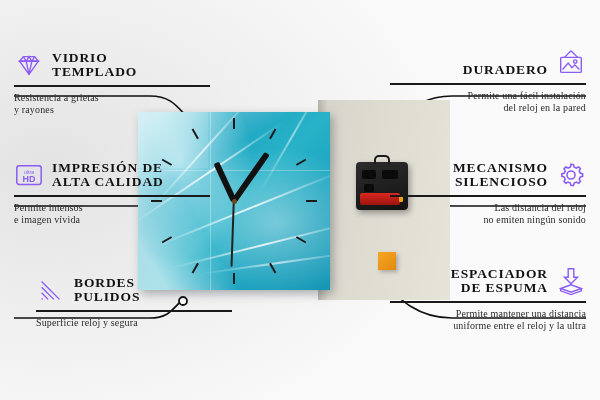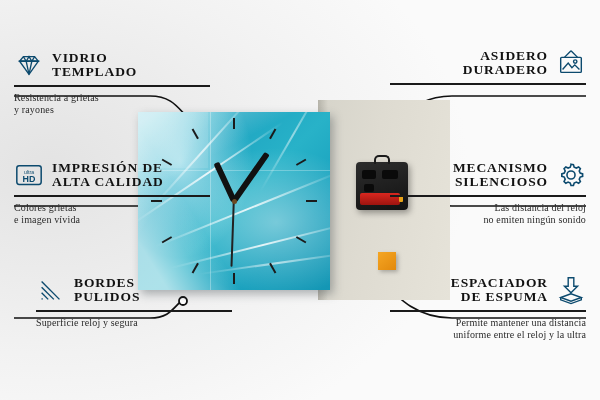--- a/index.html
+++ b/index.html
@@ -72,29 +72,29 @@
 
   
   .feat { position:absolute; width:196px; }
   .feat.left  { text-align:left; }
   .feat.right { text-align:right; }
   .head { display:flex; align-items:center; gap:8px; }
   .feat.right .head { flex-direction:row-reverse; }
   .title { font-size:13.5px; line-height:14.5px; letter-spacing:.9px; font-weight:700; color:#121212; text-transform:uppercase; }
   .rule { height:1.6px; background:#1a1a1a; margin:5px 0 5px; }
   .sub { font-size:10px; line-height:12.4px; color:#2a2a2a; letter-spacing:.15px;font-family:Liberation Serif, serif; }
-  .icon { flex:0 0 auto; width:30px; height:30px; color:#0c4a6e; }
+  .icon { flex:0 0 auto; width:30px; height:30px; color:#8b5cf6; }
   .icon svg { width:100%; height:100%; display:block; }
 
   .f1{ left:14px; top:50px; }
   .f2{ left:14px; top:160px; }
   .f3{ left:8px; top:275px;margin-left:28px; }
   .f4{ left:390px; top:48px; }
   .f5{ left:390px; top:160px; }
-  .f6{ left:390px; top:275px; }
+  .f6{ left:390px; top:266px; }
 
   svg.lines { position:absolute; inset:0; width:600px; height:400px; pointer-events:none; }
 </style>
 </head>
 <body>
 
 <div id="stage">
 
   <svg class="lines" viewBox="0 0 600 400">
     <g fill="none" stroke="#111" stroke-width="1.7">
@@ -188,21 +188,21 @@
           <text x="16" y="23.5" font-family="Liberation Sans, sans-serif" font-size="9.5" font-weight="bold" text-anchor="middle" fill="currentColor">HD</text>
         </svg>
       </span>
       <span class="title">
         <span>IMPRESIÓN DE</span><br>
         <span>ALTA CALIDAD</span>
       </span>
     </div>
     <div class="rule"></div>
     <div class="sub">
-      <span>Colores grietas</span><br>
+      <span>Permite intensos</span><br>
       <span>e imagen vívida</span>
     </div>
   </div>
 
   <div class="feat left f3">
     <div class="head">
       <span class="icon">
         <svg viewBox="0 0 32 32" fill="none" stroke="currentColor" stroke-width="1.5">
           <path d="M6 7 L25 26"></path>
             <path d="M6 13 L19 26"></path>
@@ -225,25 +225,29 @@
     <div class="head">
       <span class="icon">
         <svg viewBox="0 0 32 32" fill="none" stroke="currentColor" stroke-width="1.5">
           <path d="M16 3 L9 10 M16 3 L23 10"></path>
           <rect x="5" y="10" width="22" height="16" rx="1"></rect>
           <path d="M7 23 L13 16 L17 21 L20 18 L25 23"></path>
           <circle cx="20.5" cy="14.5" r="1.8"></circle>
         </svg>
       </span>
       <span class="title">
-        <span>ASIDERO</span><br>
+        <br>
         <span>DURADERO</span>
       </span>
     </div>
     <div class="rule"></div>
+    <div class="sub">
+      <span>Permite una fácil instalación</span><br>
+      <span>del reloj en la pared</span>
+    </div>
   </div>
 
   <div class="feat right f5">
     <div class="head">
       <span class="icon">
         <svg viewBox="0 0 32 32" fill="none" stroke="currentColor" stroke-width="1.7">
           <path d="M16 4.5 l2.6 .5 .8 2.6 2.3 1 2.4-1.2 1.9 1.9 -1.2 2.4 1 2.3 2.6 .8 0 2.6 -2.6 .8 -1 2.3 1.2 2.4 -1.9 1.9 -2.4-1.2 -2.3 1 -.8 2.6 -2.6 0 -.8-2.6 -2.3-1 -2.4 1.2 -1.9-1.9 1.2-2.4 -1-2.3 -2.6-.8 0-2.6 2.6-.8 1-2.3 -1.2-2.4 1.9-1.9 2.4 1.2 2.3-1 .8-2.6 z"></path>
           <circle cx="16" cy="16" r="4.3"></circle>
         </svg>
       </span>

